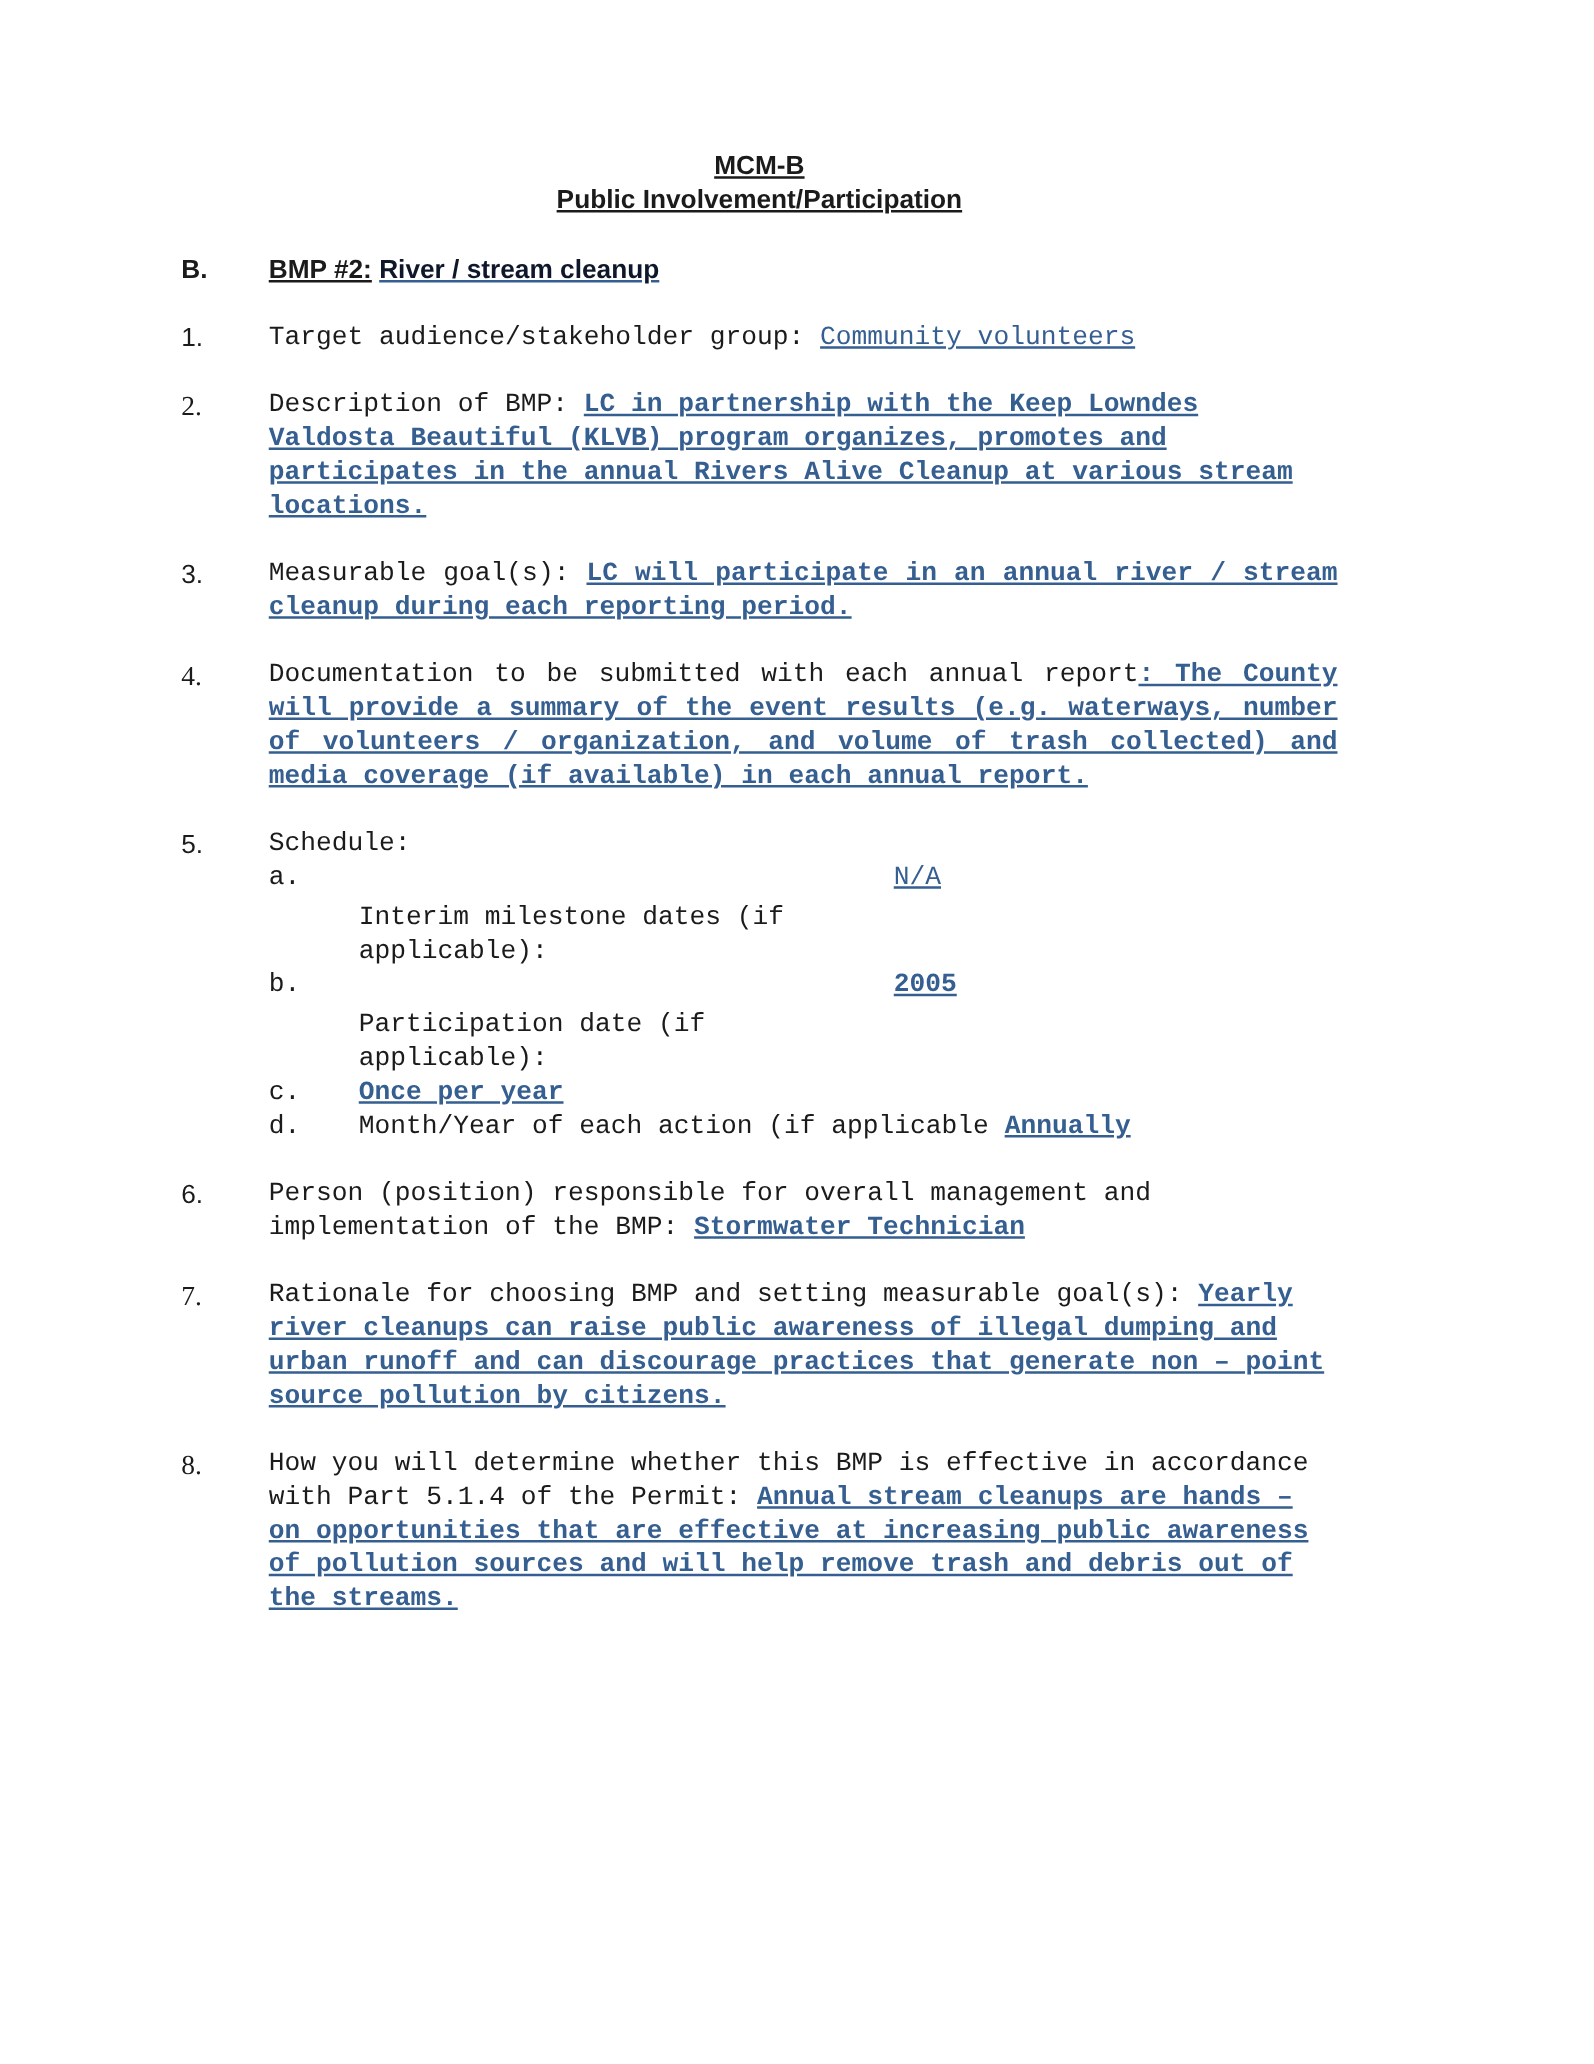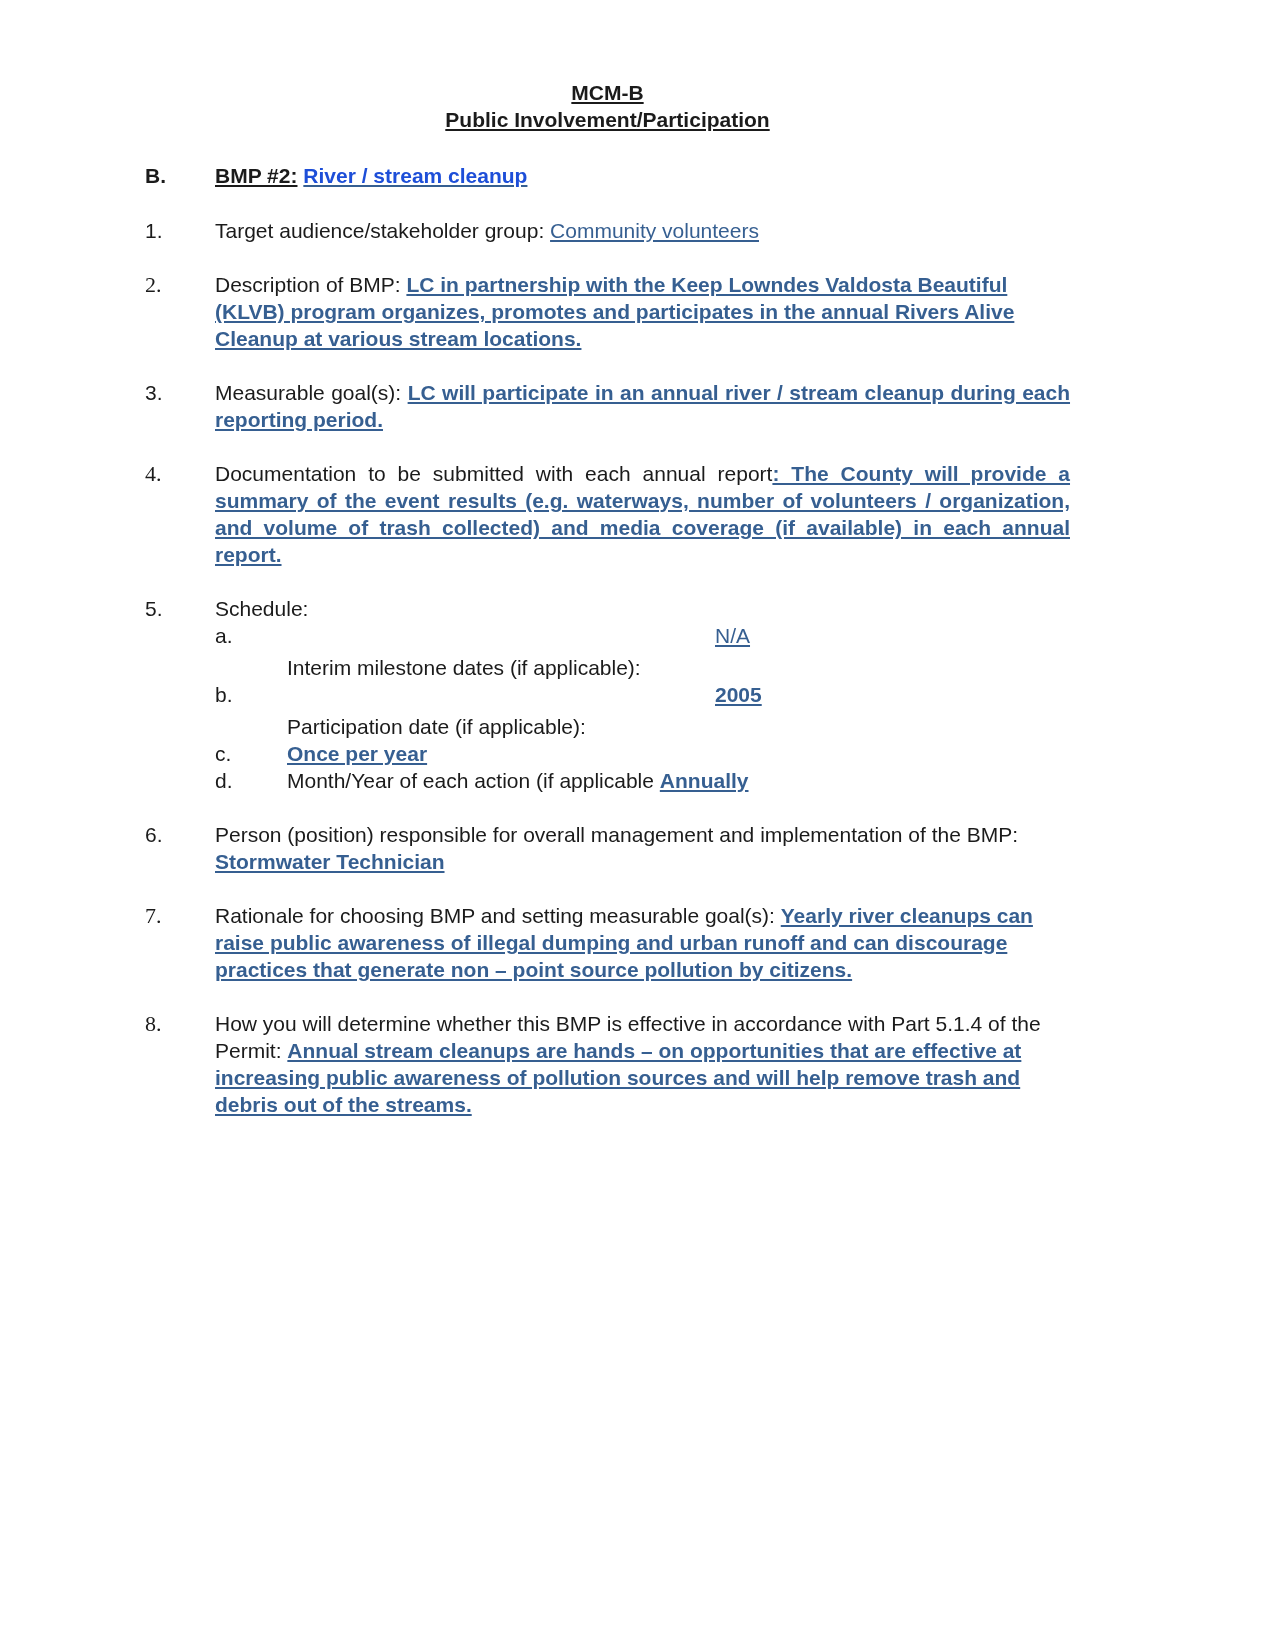--- a/index.html
+++ b/index.html
@@ -9,47 +9,47 @@
     width: 1275px;
     height: 1651px;
     background: #ffffff;
     color: #1b1b1b;
     font-family: "Liberation Sans", sans-serif;
     font-size: 21px;
     line-height: 27px;
     overflow: hidden;
   }
   .content {
-    padding-top: 79px;
+    padding-top: 119px;
     margin-left: 145px;
     width: 925px;
   }
   .doc-title {
     text-align: center;
     font-weight: bold;
     margin-bottom: 29px;
   }
   .doc-title .title-line { text-decoration: underline; }
   .section-heading {
     display: flex;
     font-weight: bold;
     margin-bottom: 28px;
   }
   .sec-letter { width: 70px; flex: none; }
   .u-black { text-decoration: underline; }
   .blue-u {
-    color: #1d4ed8;
+    color: #0f172a;
     font-weight: bold;
     text-decoration: underline;
     text-decoration-color: #365f91;
   }
   .item { display: flex; margin-bottom: 27px; }
   .num { width: 70px; flex: none; }
   .num.serif { font-family: "Liberation Serif", serif; font-size: 22px; }
-  .body { flex: 1; min-width: 0; }
+  .body { flex: 1; min-width: 0; font-family: Liberation Mono, monospace; }
   .body.justify { text-align: justify; }
   .answer {
     color: #365f91;
     font-weight: bold;
     text-decoration: underline;
     text-decoration-color: #365f91;
   }
   .answer.regular { font-weight: normal; }
   .sub { display: flex; }
   .sub .letter { width: 72px; flex: none; }

